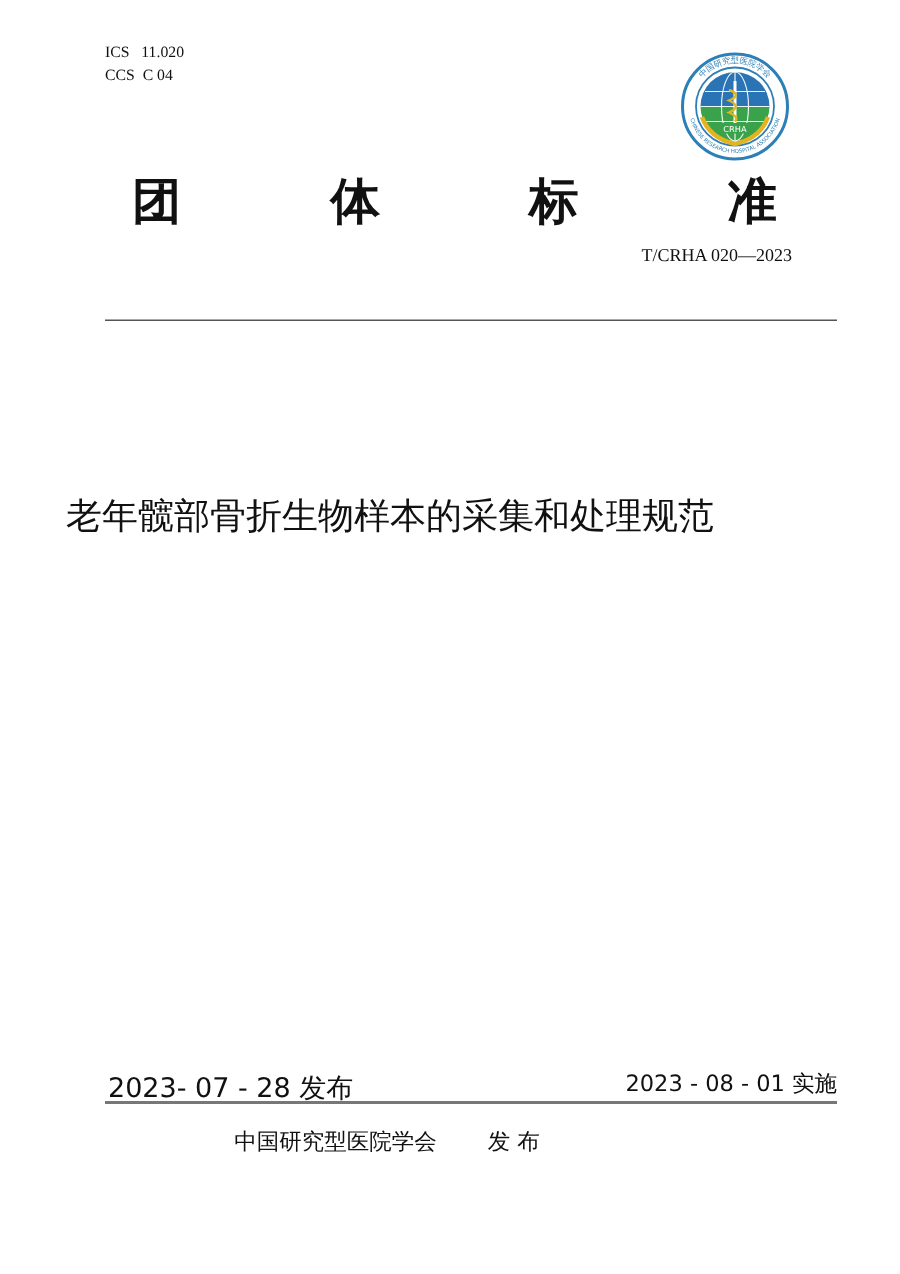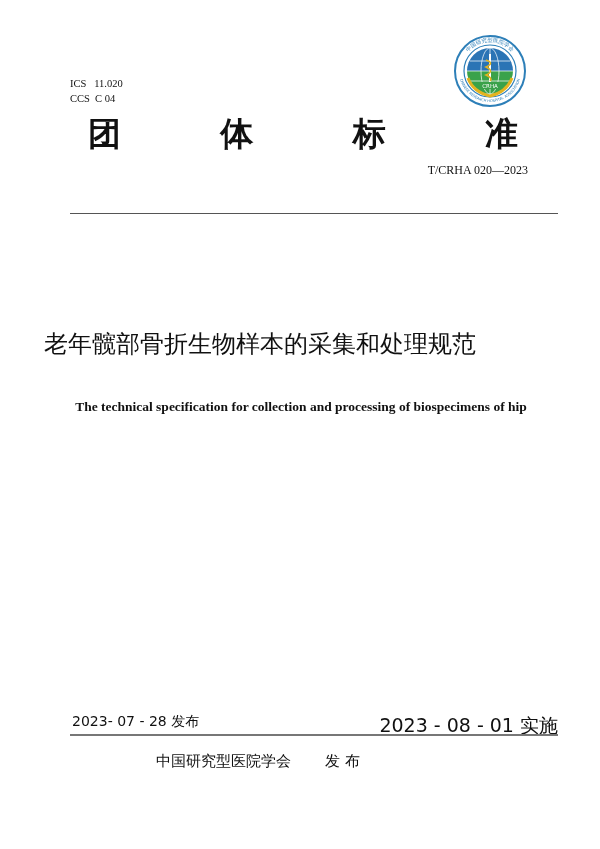--- a/index.html
+++ b/index.html
@@ -7,31 +7,31 @@
   .serif { font-family: "Liberation Serif", "DejaVu Serif", serif; }
   .sans { font-family: "DejaVu Sans", "Liberation Sans", sans-serif; }
   .abs { position: absolute; }
   #ics { left: 70px; top: 28px; font-size: 10.5px; line-height: 15px; }
   #logo { left: 453px; top: 34px; width: 74px; height: 74px; }
   #std-type { left: 88px; top: 112px; width: 430px; display: flex; justify-content: space-between; font-size: 33px; font-weight: bold; letter-spacing: 0; }
   #std-code { right: 72px; top: 163px; font-size: 12px; }
   #rule-top { left: 70px; top: 213px; width: 488px; height: 0; border-top: 1.3px solid #555; }
   #title-cn { left: 0; width: 520px; top: 328px; text-align: center; font-size: 24px; }
   #title-en { left: 70px; width: 462px; top: 397px; text-align: center; font-size: 13.5px; font-weight: bold; line-height: 20px; }
-  #date-pub { left: 72px; top: 713px; font-size: 14px; }
-  #date-impl { right: 42px; top: 713px; font-size: 19px; }
+  #date-pub { left: 72px; top: 713px; font-size: 18px; }
+  #date-impl { right: 42px; top: 713px; font-size: 15px; }
   #rule-bottom { left: 70px; top: 734px; width: 488px; height: 0; border-top: 2px solid #777; }
   #issuer { left: 0; width: 516px; top: 752px; text-align: center; font-size: 15px; }
   #issuer .gap { display: inline-block; width: 34px; }
 </style>
 </head>
 <body>
 
 <div id="ics" class="abs serif">
-  <div style="white-space:pre;margin-top:48px;">ICS   11.020</div>
+  <div style="white-space:pre;">ICS   11.020</div>
   <div style="white-space:pre;">CCS  C 04</div>
 </div>
 
 <div id="logo" class="abs">
   <svg width="74" height="74" viewBox="0 0 74 74">
     <circle cx="37" cy="37" r="35" fill="#ffffff" stroke="#2d7fb8" stroke-width="2"></circle>
     <circle cx="37" cy="37" r="26" fill="#ffffff" stroke="#2d7fb8" stroke-width="1.2"></circle>
     <path d="M 14 37 A 23 23 0 0 1 60 37 Z" fill="#2a74b5"></path>
     <path d="M 14 37 A 23 23 0 0 0 60 37 Z" fill="#3aa24a"></path>
     <g stroke="#ffffff" stroke-width="0.8" fill="none" opacity="0.9">
@@ -60,21 +60,20 @@
   <span>准</span>
 </div>
 
 <div id="std-code" class="abs serif">T/CRHA 020—2023</div>
 
 <div id="rule-top" class="abs"></div>
 
 <div id="title-cn" class="abs sans">老年髋部骨折生物样本的采集和处理规范</div>
 
 <div id="title-en" class="abs serif">
-  <div>The technical specification for collection and processing of biospecimens of hip</div>
 </div>
 
 <div id="date-pub" class="abs sans" style="white-space:pre;">2023- 07 - 28 发布</div>
 <div id="date-impl" class="abs sans" style="white-space:pre;">2023 - 08 - 01 实施</div>
 
 <div id="rule-bottom" class="abs"></div>
 
 <div id="issuer" class="abs sans">
   <span>中国研究型医院学会</span><span class="gap"></span><span>发 布</span>
 </div>

